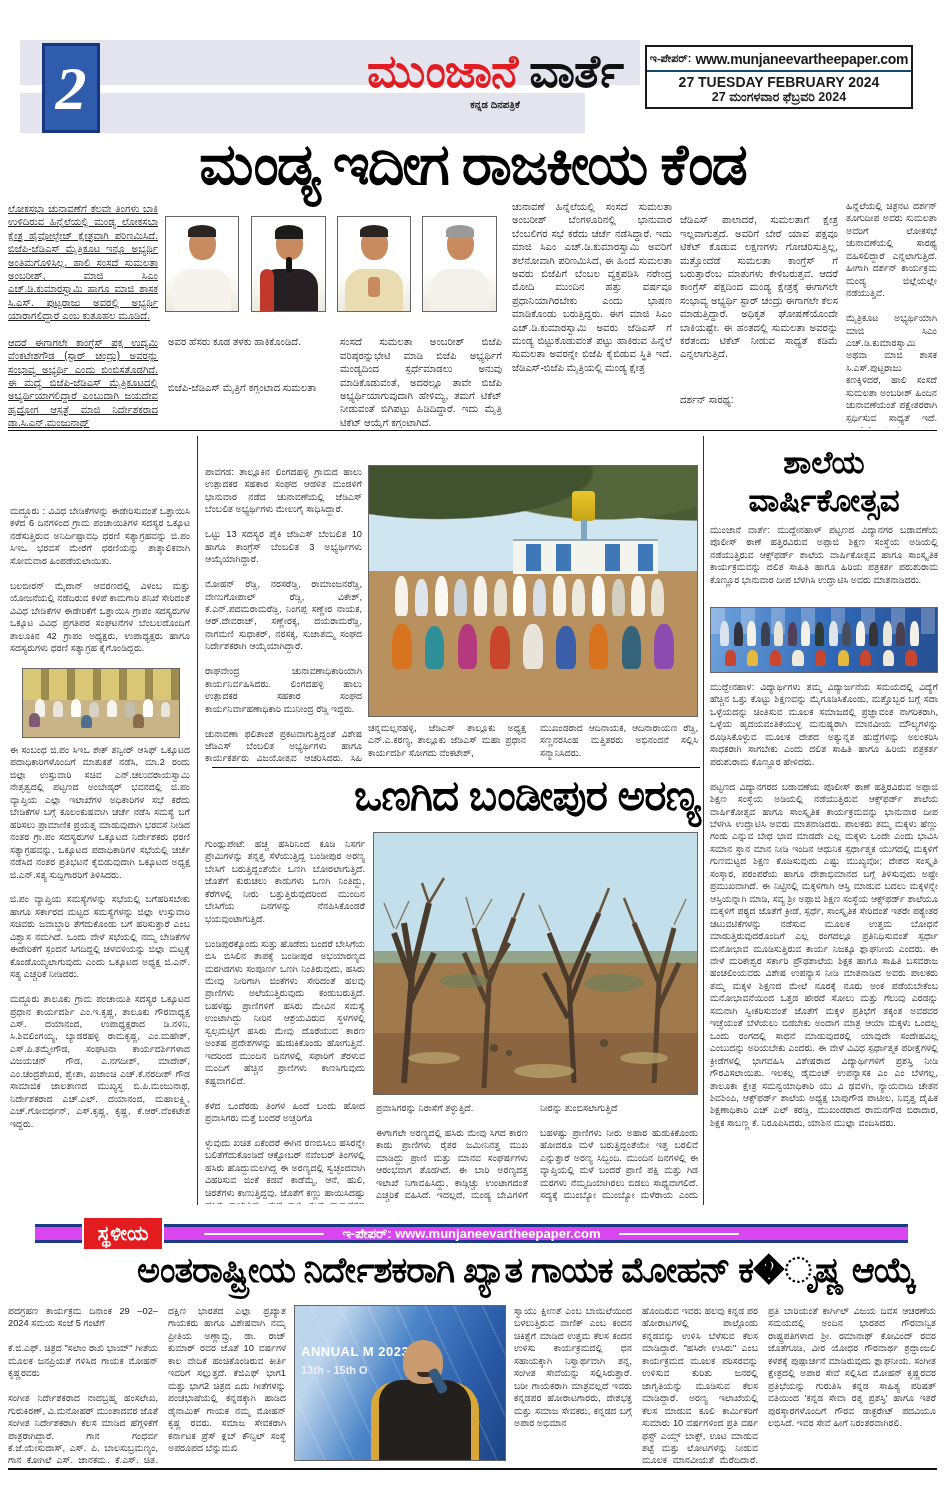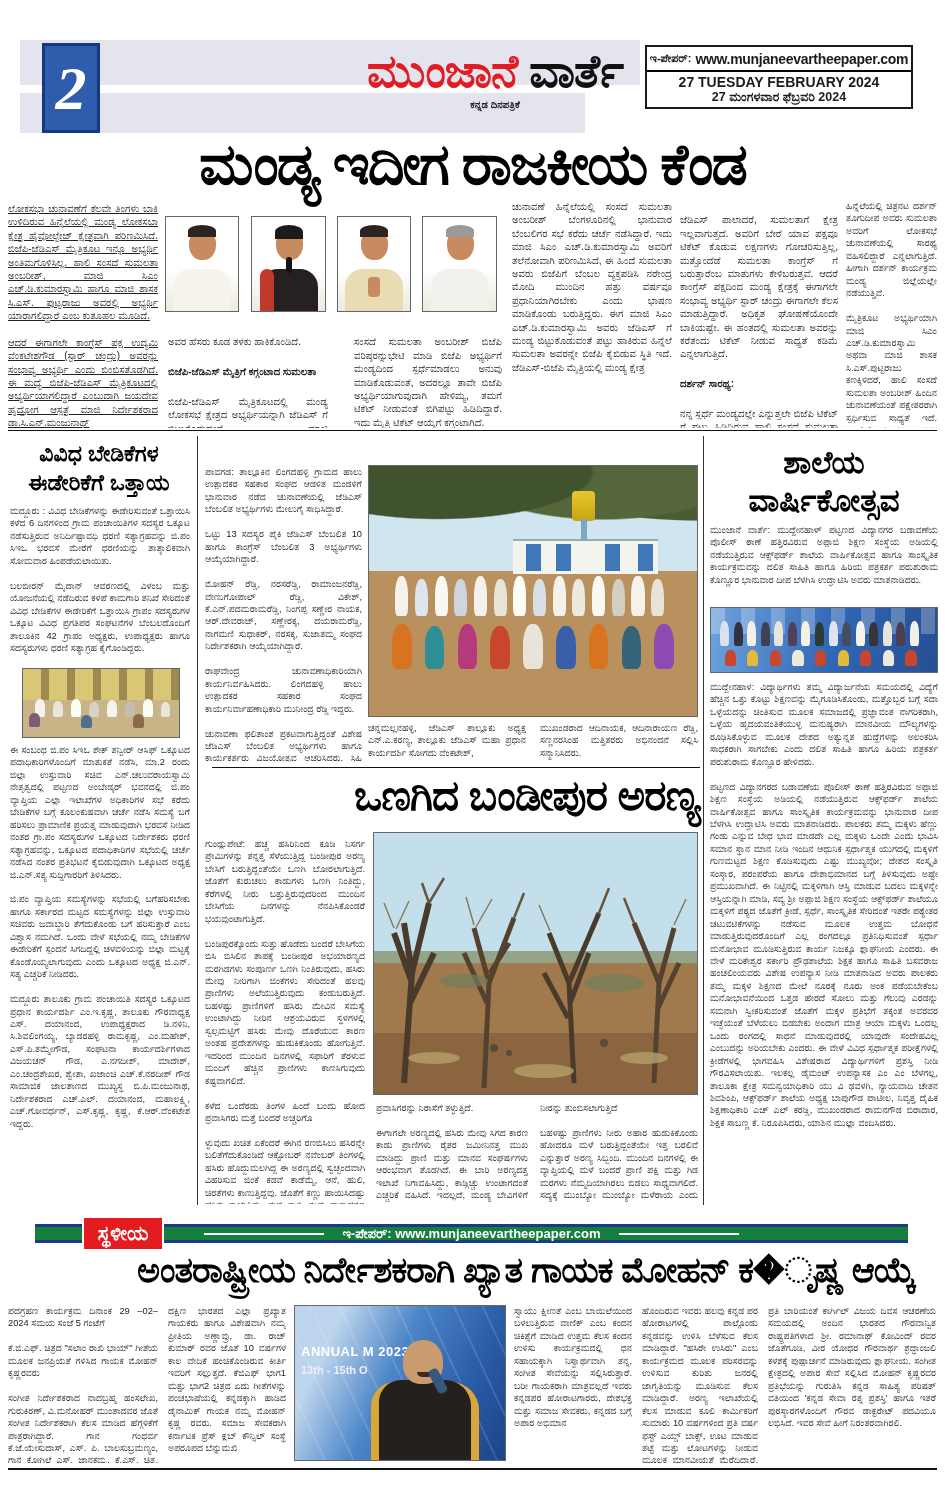--- a/index.html
+++ b/index.html
@@ -25,21 +25,21 @@
     display:flex;align-items:center;justify-content:center;font-style:italic;
   }
   #masthead{position:absolute;left:330px;top:48px;width:330px;text-align:center;
     font-size:46px;font-weight:800;letter-spacing:-1px;line-height:1;}
   #masthead .w1{color:#e11d23;}
   #masthead .w2{color:#111;}
   #masthead-tagline{position:absolute;left:430px;top:99px;width:130px;text-align:center;
     font-size:10px;font-weight:bold;color:#222;}
   #header-box{position:absolute;left:645px;top:45px;width:268px;height:64px;
     border:2px solid #1a1a1a;background:#fff;}
-  #header-box .row1{height:25px;border-bottom:2px solid #000000;display:flex;
+  #header-box .row1{height:25px;border-bottom:2px solid #0c4a6e;display:flex;
     align-items:center;justify-content:center;gap:4px;font-weight:bold;}
   #header-box .row1 .lbl{font-size:11px;}
   #header-box .row1 .url{font-size:14px;letter-spacing:-0.3px;}
   #header-box .row2{font-size:14px;font-weight:bold;text-align:center;margin-top:2px;}
   #header-box .row3{font-size:12.5px;font-weight:bold;text-align:center;}
   #lead-headline{
     position:absolute;left:25px;top:116px;width:895px;height:84px;
     font-size:57px;font-weight:800;letter-spacing:-2px;text-align:center;
     line-height:1.25;color:#000;white-space:nowrap;margin-top:13px;
   }
@@ -92,29 +92,29 @@
     background:#3a2a20;border-radius:0 0 6px 6px;}
   #photo-singer .body{position:absolute;left:84px;top:74px;width:92px;height:82px;
     background:#23201e;border-radius:22px 26px 0 0;}
   #photo-singer .jacket{position:absolute;left:76px;top:76px;width:108px;height:80px;
     background:linear-gradient(90deg,#d8a738 0 30%,transparent 30% 66%,#d8a738 66%);
     border-radius:24px 28px 0 0;}
   #photo-singer .mic{position:absolute;left:138px;top:62px;width:10px;height:26px;
     background:#35597e;border-radius:4px;transform:rotate(-28deg);}
   
   #local-bar{position:absolute;left:35px;top:1224px;width:873px;height:19px;
-    background:#15803d;border-top:3px solid #1c3a85;border-bottom:3px solid #1c3a85;
+    background:#d946ef;border-top:3px solid #1c3a85;border-bottom:3px solid #1c3a85;
     display:flex;align-items:center;justify-content:center;gap:18px;}
   #local-bar .wline{height:2px;background:#fff;flex:0 0 120px;}
   #local-bar .txt{color:#fff;font-size:13px;font-weight:bold;white-space:nowrap;}
   #local-badge{position:absolute;left:82px;top:1216px;width:82px;height:35px;
     background:#e41b1f;border:2px solid #fff;color:#fff;font-size:20px;font-weight:800;
     display:flex;align-items:center;justify-content:center;}
   .headline-lg{position:absolute;font-weight:800;color:#000;text-align:right;line-height:1.05;}
-  .subhead{font-weight:bold;margin:3px 0;}
+  .subhead{font-weight:normal;margin:19px 0;}
 </style>
 </head>
 <body>
 
 <div id="paper">
 
   <div class="band" style="left:20px;top:40px;width:620px;height:45px;"></div>
   <div class="band" style="left:20px;top:93px;width:565px;height:40px;"></div>
   <div id="page-badge">2</div>
   <div id="masthead">
@@ -159,43 +159,39 @@
       <i class="hair" style="background:#9a9a98;"></i>
       <i class="torso" style="background:#f2f1ec;"></i>
   </div>
 
   <div class="col" style="left:168px;top:322px;width:160px;height:106px;display:block;">
     <div style="white-space:pre-line;">ಅವರ ಹೆಸರು ಕೂಡ ತಳಕು ಹಾಕಿಕೊಂಡಿದೆ.</div>
     <div class="subhead">ಬಿಜೆಪಿ-ಜೆಡಿಎಸ್ ಮೈತ್ರಿಗೆ ಕಗ್ಗಂಟಾದ ಸುಮಲತಾ</div>
     <div style="white-space:pre-line;">ಬಿಜೆಪಿ-ಜೆಡಿಎಸ್ ಮೈತ್ರಿಕೂಟದಲ್ಲಿ ಮಂಡ್ಯ ಲೋಕಸಭೆ ಕ್ಷೇತ್ರದ ಅಭ್ಯರ್ಥಿಯನ್ನಾಗಿ ಜೆಡಿಎಸ್ ಗೆ ಬಿಟ್ಟುಕೊಡುವಂತೆ ಮಾಜಿ ಸಿಎಂ.ಎಚ್.ಡಿ.ಕುಮಾರಸ್ವಾಮಿ ಪಟ್ಟು ಹಿಡಿದಿದ್ದಾರೆ ಎನ್ನಲಾಗಿದೆ. ಮತ್ತೊಂದೆಡೆ ಹಾಲಿ</div>
   </div>
   <div class="col" style="left:340px;top:322px;width:162px;height:106px;display:block;">
-    <div style="white-space:pre-line;margin-left:14px;">ಸಂಸದೆ ಸುಮಲತಾ ಅಂಬರೀಶ್ ಬಿಜೆಪಿ ವರಿಷ್ಠರನ್ನುಭೇಟಿ ಮಾಡಿ ಬಿಜೆಪಿ ಅಭ್ಯರ್ಥಿಗೆ ಮಂಡ್ಯದಿಂದ ಸ್ಪರ್ಧೆಮಾಡಲು ಅನುವು ಮಾಡಿಕೊಡುವಂತೆ, ಅದರಲ್ಲೂ ತಾವೇ ಬಿಜೆಪಿ ಅಭ್ಯರ್ಥಿಯಾಗುವುದಾಗಿ ಹೇಳಿಮ್ಯ, ತಮಗೆ ಟಿಕೆಟ್ ನೀಡುವಂತೆ ಬಿಗಿಪಟ್ಟು ಹಿಡಿದಿದ್ದಾರೆ. ಇದು ಮೈತ್ರಿ ಟಿಕೆಟ್ ಆಯ್ಕೆಗೆ ಕಗ್ಗಂಟಾಗಿದೆ.</div>
+    <div style="white-space:pre-line;">ಸಂಸದೆ ಸುಮಲತಾ ಅಂಬರೀಶ್ ಬಿಜೆಪಿ ವರಿಷ್ಠರನ್ನುಭೇಟಿ ಮಾಡಿ ಬಿಜೆಪಿ ಅಭ್ಯರ್ಥಿಗೆ ಮಂಡ್ಯದಿಂದ ಸ್ಪರ್ಧೆಮಾಡಲು ಅನುವು ಮಾಡಿಕೊಡುವಂತೆ, ಅದರಲ್ಲೂ ತಾವೇ ಬಿಜೆಪಿ ಅಭ್ಯರ್ಥಿಯಾಗುವುದಾಗಿ ಹೇಳಿಮ್ಯ, ತಮಗೆ ಟಿಕೆಟ್ ನೀಡುವಂತೆ ಬಿಗಿಪಟ್ಟು ಹಿಡಿದಿದ್ದಾರೆ. ಇದು ಮೈತ್ರಿ ಟಿಕೆಟ್ ಆಯ್ಕೆಗೆ ಕಗ್ಗಂಟಾಗಿದೆ.</div>
     
   </div>
   <div class="col" style="left:512px;top:200px;width:160px;height:228px;">ಚುನಾವಣೆ ಹಿನ್ನೆಲೆಯಲ್ಲಿ ಸಂಸದೆ ಸುಮಲತಾ ಅಂಬರೀಶ್ ಬೆಂಗಳೂರಿನಲ್ಲಿ ಭಾನುವಾರ ಬೆಂಬಲಿಗರ ಸಭೆ ಕರೆದು ಚರ್ಚೆ ನಡೆಸಿದ್ದಾರೆ. ಇದು ಮಾಜಿ ಸಿಎಂ ಎಚ್.ಡಿ.ಕುಮಾರಸ್ವಾಮಿ ಅವರಿಗೆ ತಲೆನೋವಾಗಿ ಪರಿಣಮಿಸಿದೆ, ಈ ಹಿಂದೆ ಸುಮಲತಾ ಅವರು ಬಿಜೆಪಿಗೆ ಬೆಂಬಲ ವ್ಯಕ್ತಪಡಿಸಿ ನರೇಂದ್ರ ಮೋದಿ ಮುಂದಿನ ಹತ್ತು ವರ್ಷವೂ ಪ್ರಧಾನಿಯಾಗಿರಬೇಕು ಎಂದು ಭಾಷಣ ಮಾಡಿಕೊಂಡು ಬರುತ್ತಿದ್ದರು. ಈಗ ಮಾಜಿ ಸಿಎಂ ಎಚ್.ಡಿ.ಕುಮಾರಸ್ವಾಮಿ ಅವರು ಜೆಡಿಎಸ್ ಗೆ ಮಂಡ್ಯ ಬಿಟ್ಟುಕೊಡುವಂತೆ ಪಟ್ಟು ಹಾಕಿರುವ ಹಿನ್ನೆಲೆ ಸುಮಲತಾ ಅವರನ್ನೇ ಬಿಜೆಪಿ ಕೈಬಿಡುವ ಸ್ಥಿತಿ ಇದೆ. ಜೆಡಿಎಸ್-ಬಿಜೆಪಿ ಮೈತ್ರಿಯಲ್ಲಿ ಮಂಡ್ಯ ಕ್ಷೇತ್ರ</div>
   <div class="col" style="left:680px;top:200px;width:158px;height:228px;display:block;">
     <div style="white-space:pre-line;">ಜೆಡಿಎಸ್ ಪಾಲಾದರೆ, ಸುಮಲತಾಗೆ ಕ್ಷೇತ್ರ ಇಲ್ಲವಾಗುತ್ತದೆ. ಅವರಿಗೆ ಬೇರೆ ಯಾವ ಪಕ್ಷವೂ ಟಿಕೆಟ್ ಕೊಡುವ ಲಕ್ಷಣಗಳು ಗೋಚರಿಸುತ್ತಿಲ್ಲ, ಮತ್ತೊಂದೆಡೆ ಸುಮಲತಾ ಕಾಂಗ್ರೆಸ್ ಗೆ ಬರುತ್ತಾರೆಂಬ ಮಾತುಗಳು ಕೇಳಿಬರುತ್ತವೆ. ಆದರೆ ಕಾಂಗ್ರೆಸ್ ಪಕ್ಷದಿಂದ ಮಂಡ್ಯ ಕ್ಷೇತ್ರಕ್ಕೆ ಈಗಾಗಲೇ ಸಂಭಾವ್ಯ ಅಭ್ಯರ್ಥಿ ಸ್ಟಾರ್ ಚಂದ್ರು ಈಗಾಗಲೇ ಕೆಲಸ ಮಾಡುತ್ತಿದ್ದಾರೆ. ಅಧಿಕೃತ ಘೋಷಣೆಯೊಂದೇ ಬಾಕಿಯಷ್ಟೇ. ಈ ಹಂತದಲ್ಲಿ ಸುಮಲತಾ ಅವರನ್ನು ಕರೆತಂದು ಟಿಕೆಟ್ ನೀಡುವ ಸಾಧ್ಯತೆ ಕಡಿಮೆ ಎನ್ನಲಾಗುತ್ತಿದೆ.</div>
     <div class="subhead">ದರ್ಶನ್ ಸಾರಥ್ಯ:</div>
     <div style="white-space:pre-line;">ನನ್ನ ಸ್ಪರ್ಧೆ ಮಂಡ್ಯದಲ್ಲೇ ಎನ್ನುತ್ತಲೇ ಬಿಜೆಪಿ ಟಿಕೆಟ್ ಗೆ ಪಟ್ಟು ಹಿಡಿದಿರುವ ಹಾಲಿ ಸಂಸದೆ ಸುಮಲತಾ ಅಂಬರೀಶ್, ಬಿಜೆಪಿ ಟಿಕೆಟ್ ನೀಡದಿದ್ದರೆ ಪಕ್ಷೇತರರಾಗಿ ಸ್ಪರ್ಧೆ ಮಾಡುವುದಾಗಿ ಹೇಳಿಕೆ ನೀಡಿರುವ</div>
   </div>
   <div class="col small" style="left:846px;top:200px;width:91px;height:228px;">ಹಿನ್ನೆಲೆಯಲ್ಲಿ ಚಿತ್ರನಟ ದರ್ಶನ್ ತೂಗುದೀಪ ಅವರು ಸುಮಲತಾ ಅವರಿಗೆ ಲೋಕಸಭೆ ಚುನಾವಣೆಯಲ್ಲಿ ಸಾರಥ್ಯ ವಹಿಸಲಿದ್ದಾರೆ ಎನ್ನಲಾಗುತ್ತಿದೆ. ಹೀಗಾಗಿ ದರ್ಶನ್ ಕಾರ್ಯಕ್ರಮ ಮಂಡ್ಯ ಜಿಲ್ಲೆಯಲ್ಲೇ ನಡೆಯುತ್ತಿವೆ.
 
 ಮೈತ್ರಿಕೂಟ ಅಭ್ಯರ್ಥಿಯಾಗಿ ಮಾಜಿ ಸಿಎಂ ಎಚ್.ಡಿ.ಕುಮಾರಸ್ವಾಮಿ ಅಥವಾ ಮಾಜಿ ಶಾಸಕ ಸಿ.ಎಸ್.ಪುಟ್ಟರಾಜು ಕಣಕ್ಕಿಳಿದರೆ, ಹಾಲಿ ಸಂಸದೆ ಸುಮಲತಾ ಅಂಬರೀಶ್ ಹಿಂದಿನ ಚುನಾವಣೆಯಂತೆ ಪಕ್ಷೇತರರಾಗಿ ಸ್ಪರ್ಧಿಸುವ ಸಾಧ್ಯತೆ ಇದೆ. ಕಾಂಗ್ರೆಸ್ ನಿಂದ ಉದ್ಯಮಿ ವೆಂಕಟರಮಣೇಗೌಡ (ಸ್ಟಾರ್ ಚಂದ್ರು) ಅಭ್ಯರ್ಥಿಯಾಗಲಿದ್ದಾರೆ ಎನ್ನಲಾಗುತ್ತಿದ್ದು, ಮಂಡ್ಯ ಕಣ ಹೈವೋಲ್ಟೇಜ್ ಕ್ಷೇತ್ರವಾಗಿ ಮಾರ್ಪಾಡಾಗಲಿದೆ.
 
 ವಿಶೇಷ ವರದಿಯೊಂದಿಗೆ ಸಾಯಿಕುಮಾರ್. ಎನ್. ಕೆ, ಕೃಷ್ಣರಾಜಪೇಟೆ,</div>
 
   <div class="hrule" style="left:8px;top:430px;width:929px;height:1px;"></div>
   <div class="vrule" style="left:197px;top:436px;height:769px;"></div>
   <div class="vrule" style="left:703px;top:436px;height:769px;"></div>
 
-  <div class="abs center" style="left:8px;top:440px;width:182px;font-size:22px;font-weight:800;line-height:1.3;color:#000;">
-    <div>ವಿವಿಧ ಬೇಡಿಕೆಗಳ</div>
-    <div>ಈಡೇರಿಕೆಗೆ ಒತ್ತಾಯ</div>
-  </div>
   <div class="col small" style="left:10px;top:505px;width:180px;height:160px;">ಮದ್ದೂರು : ವಿವಿಧ ಬೇಡಿಕೆಗಳನ್ನು ಈಡೇರಿಸುವಂತೆ ಒತ್ತಾಯಿಸಿ ಕಳೆದ 6 ದಿನಗಳಿಂದ ಗ್ರಾಮ ಪಂಚಾಯಿತಿಗಳ ಸದಸ್ಯರ ಒಕ್ಕೂಟ ನಡೆಸುತ್ತಿರುವ ಅನಿರ್ದಿಷ್ಟಾವಧಿ ಧರಣಿ ಸತ್ಯಾಗ್ರಹವನ್ನು ಜಿ.ಪಂ ಸಿಇಒ ಭರವಸೆ ಮೇರೆಗೆ ಧರಣಿಯನ್ನು ತಾತ್ಕಾಲಿಕವಾಗಿ ಸೋಮವಾರ ಹಿಂಪಡೆಯಲಾಯಿತು.
 
 ಬಲಬೀರನ್ ಮೈದಾನ್ ಆವರಣದಲ್ಲಿ ವಿಳಂಬ ಮತ್ತು ಯೋಜನೆಯಲ್ಲಿ ನಡೆದಿರುವ ಕಳಪೆ ಕಾಮಗಾರಿ ತನಿಖೆ ಸೇರಿದಂತೆ ವಿವಿಧ ಬೇಡಿಕೆಗಳ ಈಡೇರಿಕೆಗೆ ಒತ್ತಾಯಿಸಿ ಗ್ರಾಪಂ ಸದಸ್ಯರುಗಳ ಒಕ್ಕೂಟ ವಿವಿಧ ಪ್ರಗತಿಪರ ಸಂಘಟನೆಗಳ ಬೆಂಬಲದೊಂದಿಗೆ ತಾಲೂಕಿನ 42 ಗ್ರಾಪಂ ಅಧ್ಯಕ್ಷರು, ಉಪಾಧ್ಯಕ್ಷರು ಹಾಗೂ ಸದಸ್ಯರುಗಳು ಧರಣಿ ಸತ್ಯಾಗ್ರಹ ಕೈಗೊಂಡಿದ್ದರು.</div>
   <div class="photo" style="left:22px;top:668px;width:158px;height:70px;" id="photo-protest">
     <span class="wall"></span>
     <span class="crowd">
       <span style="left:12px;top:30px;width:10px;height:18px;background:#f3f2ec;"></span>
       <span style="left:30px;top:32px;width:10px;height:16px;background:#e8e5da;"></span>
       <span style="left:48px;top:30px;width:10px;height:18px;background:#fdfdf8;"></span>
       <span style="left:66px;top:33px;width:10px;height:15px;background:#d7d3c4;"></span>

